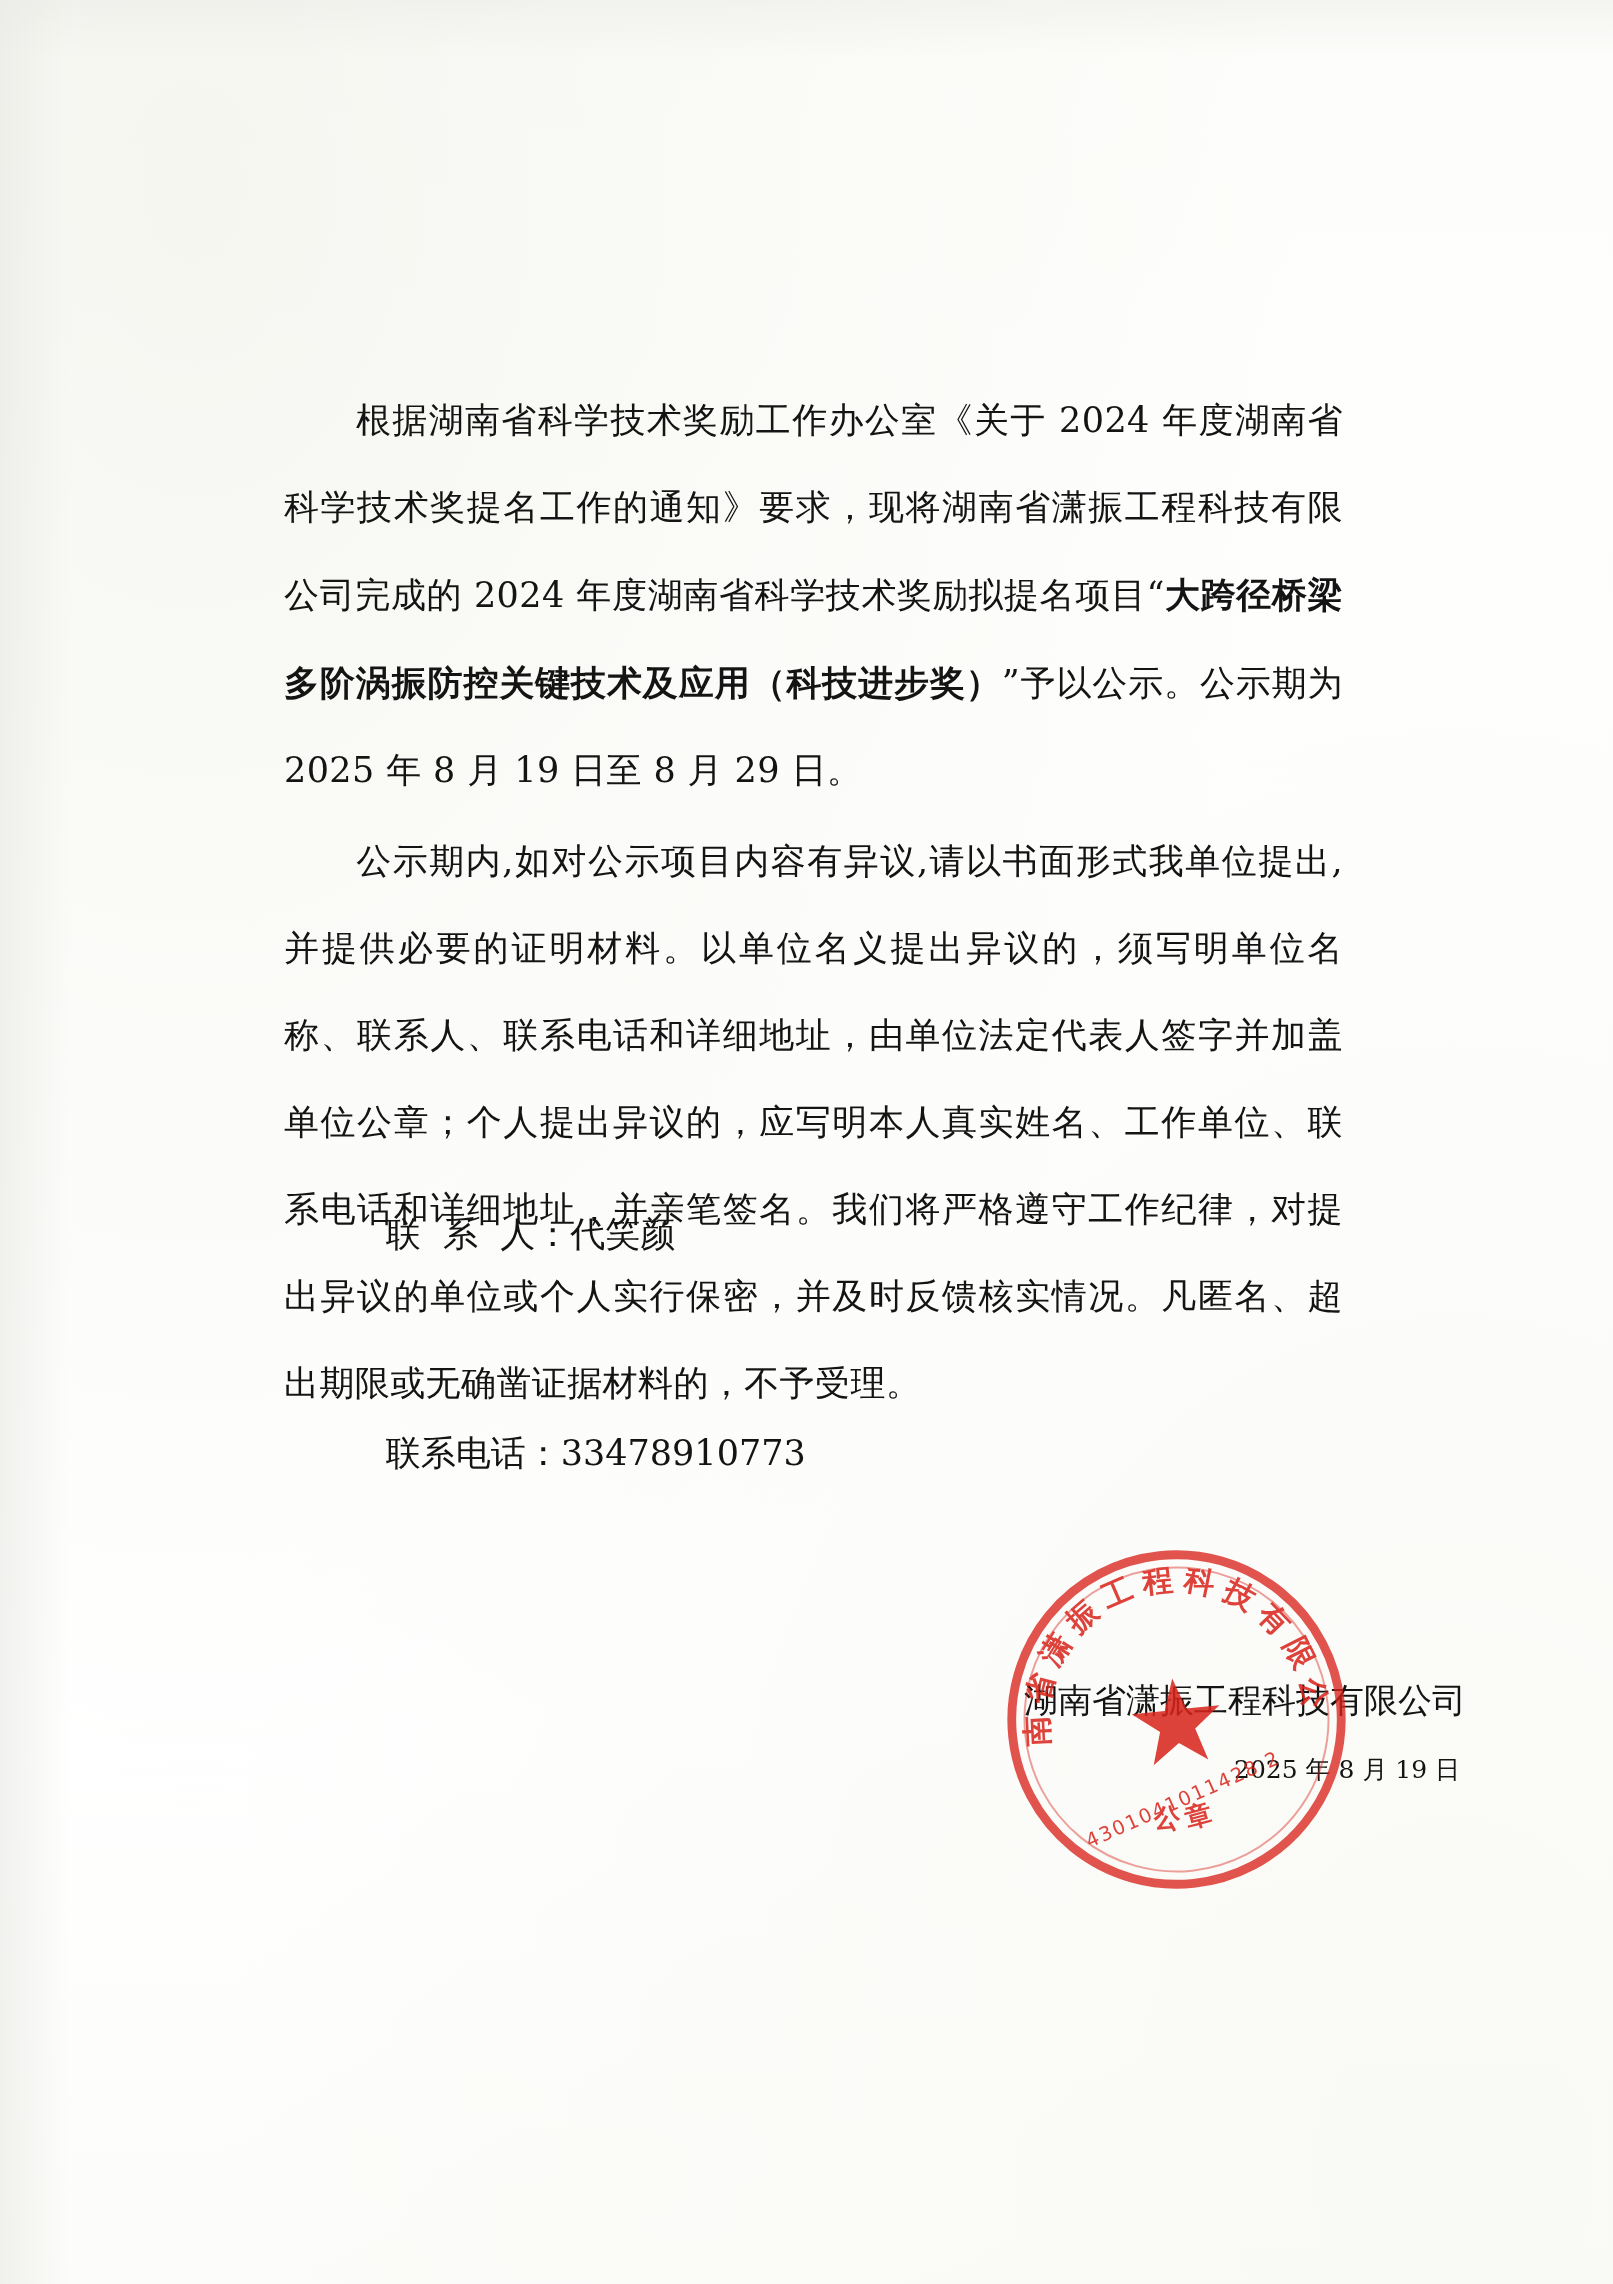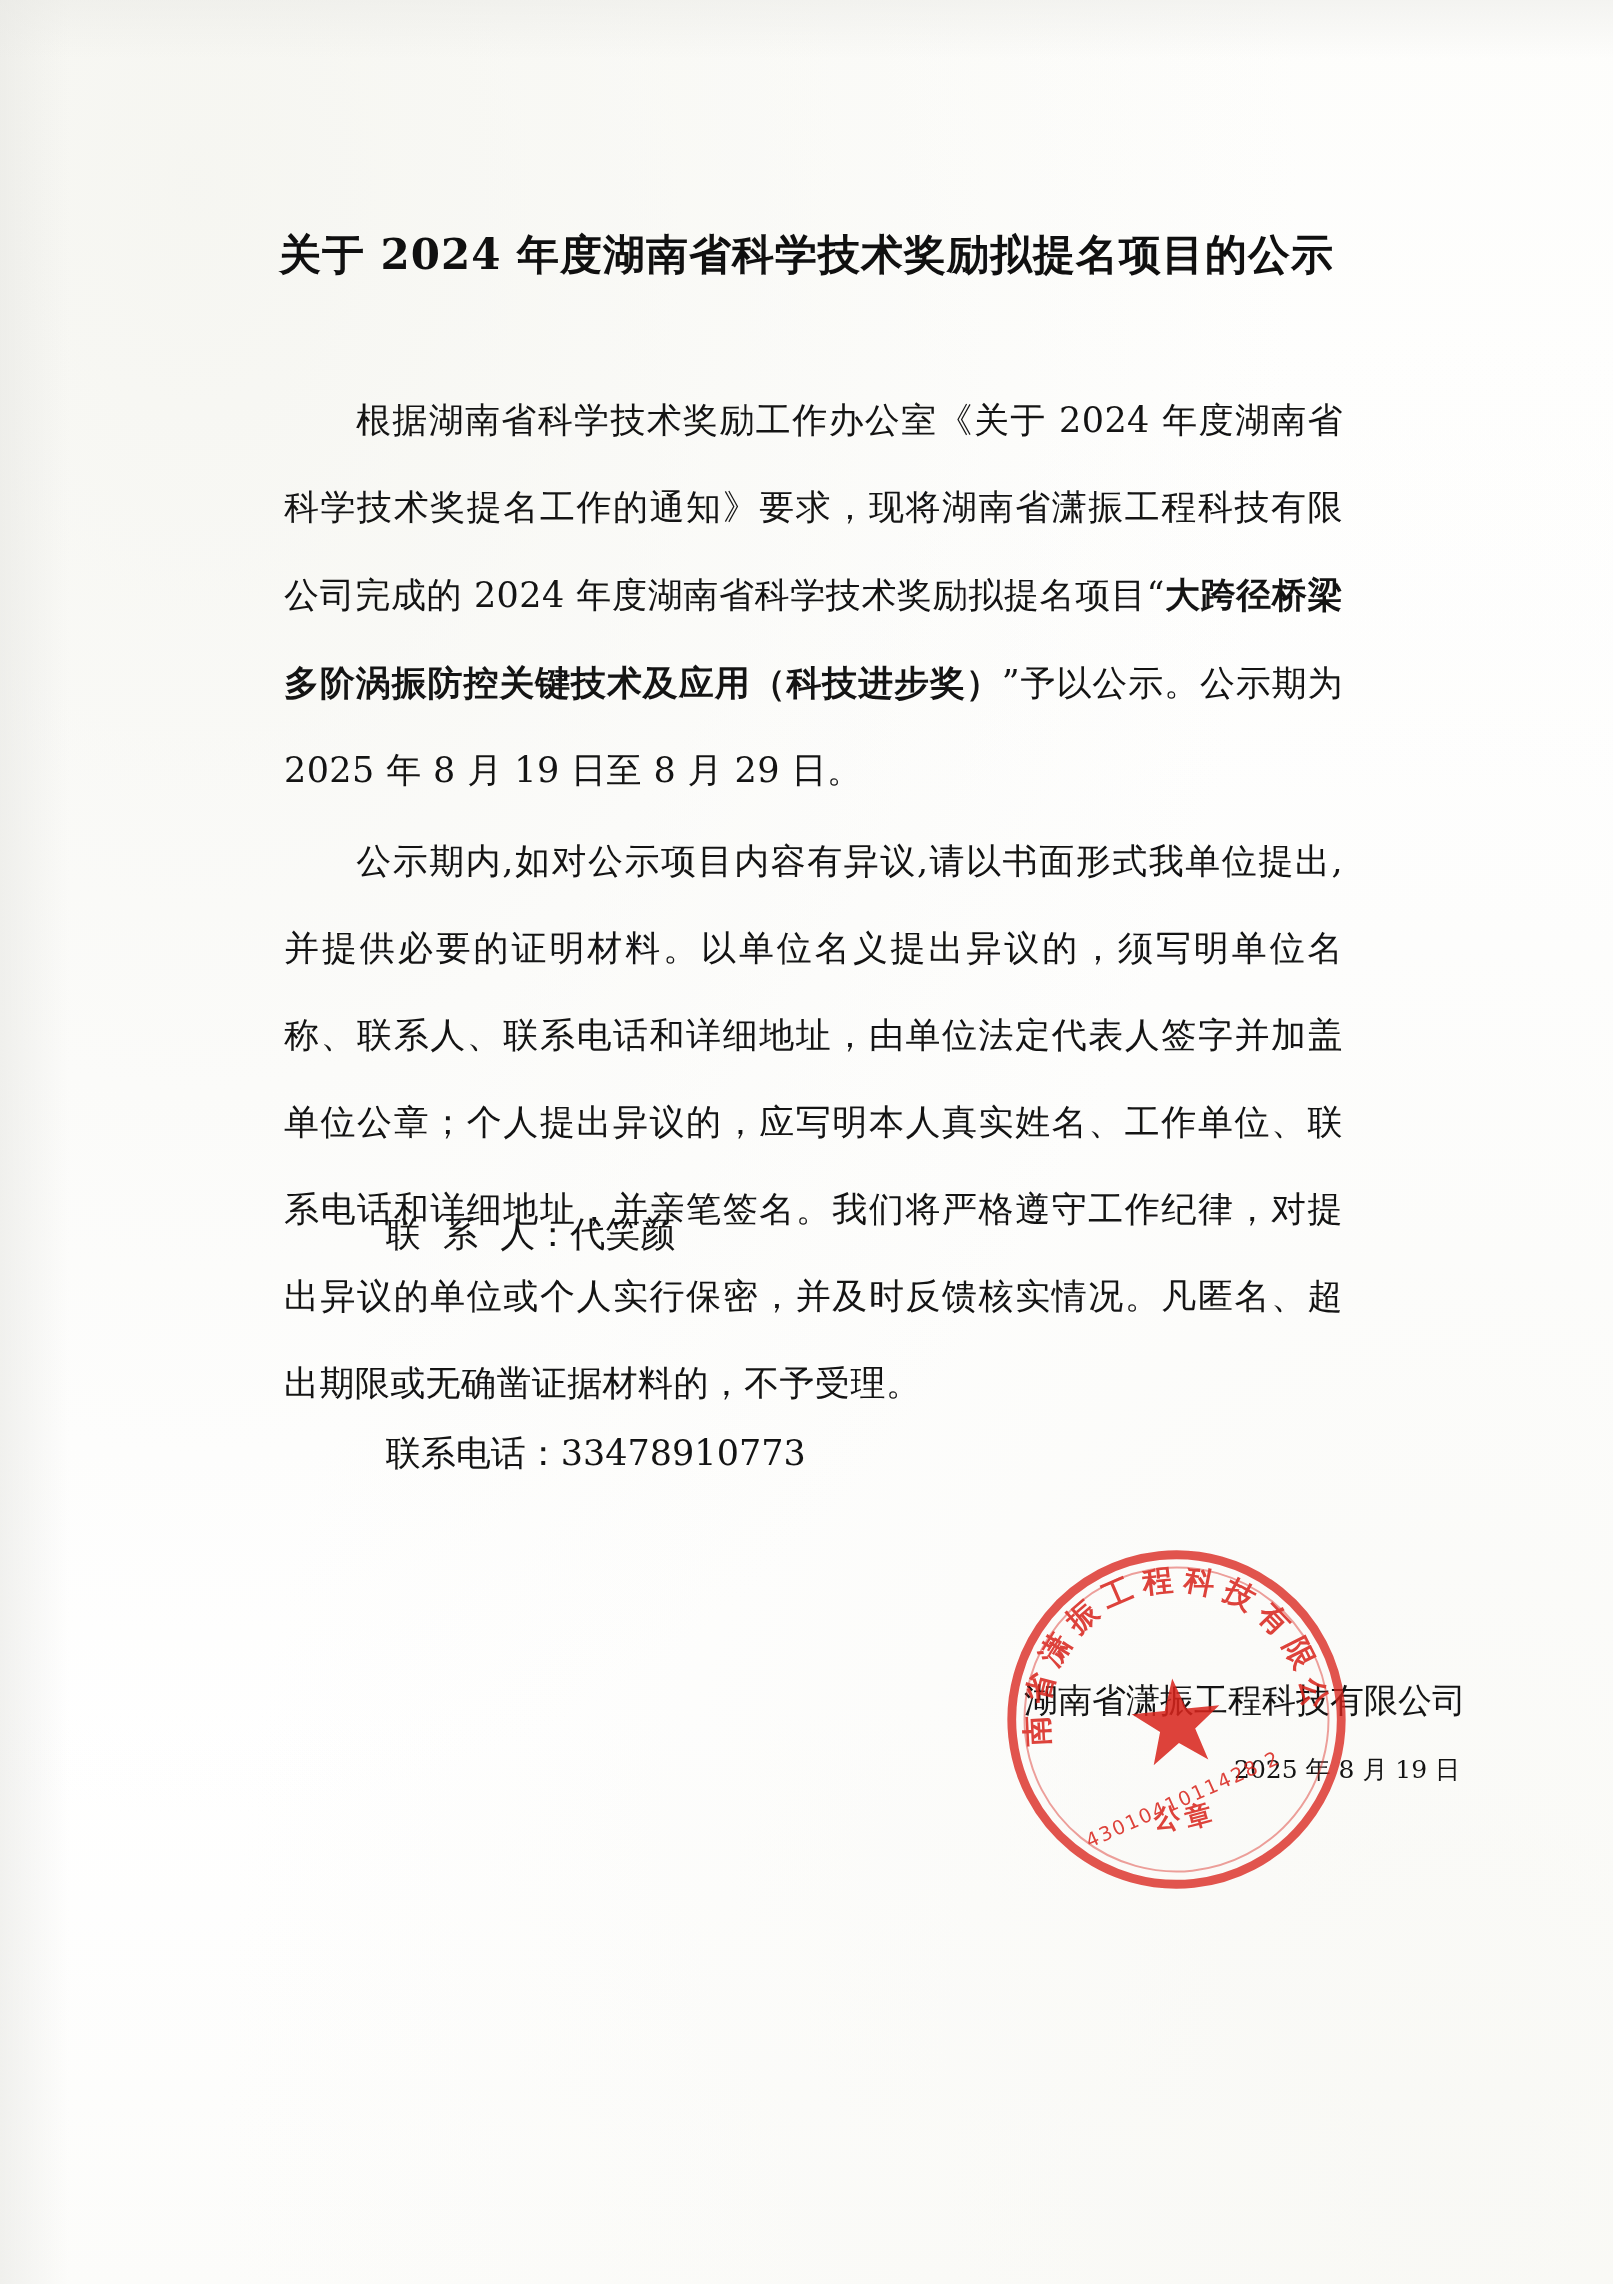--- a/index.html
+++ b/index.html
@@ -148,21 +148,20 @@
 </style>
 </head>
 <body>
 
 <div class="paper"></div>
 <div class="edge-shade-left"></div>
 <div class="edge-shade-top"></div>
 
 <div class="page">
 
-  <div class="doc-title">关于 2024 年度湖南省科学技术奖励拟提名项目的公示</div>
 
   <div class="body-block">
 
     <p class="para para1">
       <span class="indent"></span><span>根据湖南省科学技术奖励工作办公室《关于 2024 年度湖南省科学技术奖提名工作的通知》要求，现将湖南省潇振工程科技有限公司完成的 2024 年度湖南省科学技术奖励拟提名项目“</span><b class="strong">大跨径桥梁多阶涡振防控关键技术及应用（科技进步奖）</b><span>”予以公示。公示期为 2025 年 8 月 19 日至 8 月 29 日。</span>
     </p>
 
     <p class="para para2">
       <span class="indent"></span><span>公示期内,如对公示项目内容有异议,请以书面形式我单位提出,并提供必要的证明材料。以单位名义提出异议的，须写明单位名称、联系人、联系电话和详细地址，由单位法定代表人签字并加盖单位公章；个人提出异议的，应写明本人真实姓名、工作单位、联系电话和详细地址，并亲笔签名。我们将严格遵守工作纪律，对提出异议的单位或个人实行保密，并及时反馈核实情况。凡匿名、超出期限或无确凿证据材料的，不予受理。</span>
     </p>

